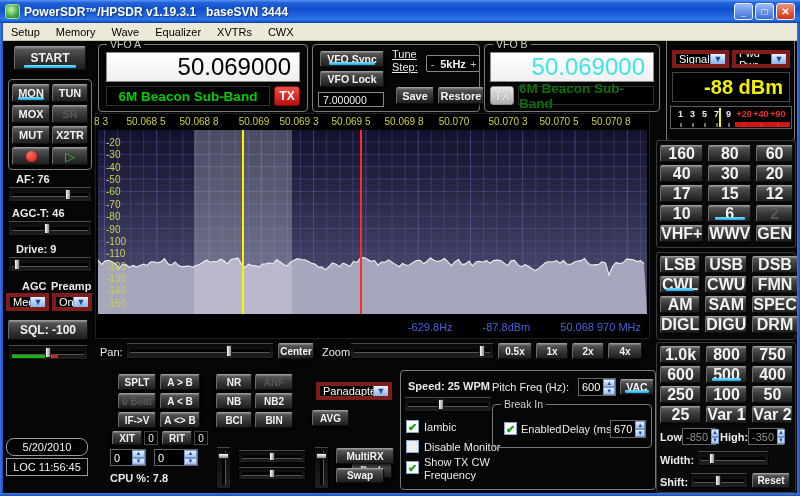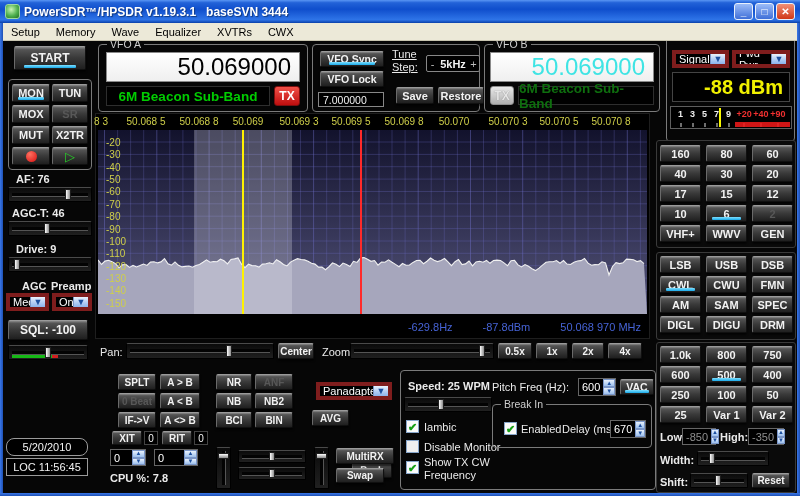--- a/index.html
+++ b/index.html
@@ -30,21 +30,21 @@
   .btn { position:absolute; display:flex; align-items:center; justify-content:center;
     color:#F2F2F2; font-weight:bold; font-size:11px; white-space:nowrap;
     background:linear-gradient(180deg,#8A8A8A 0%,#545454 12%,#3A3A3A 48%,#1F1F1F 100%);
     border:1px solid #101010; border-top-color:#9A9A9A; border-left-color:#6A6A6A;
     border-radius:2px; box-shadow:0 2px 2px rgba(0,0,0,.65); }
   .btn.sm { font-size:10px; }
   .btn.active::after, .rbtn.active::after { content:""; position:absolute; left:13%; right:13%; bottom:1px; height:3px;
     background:linear-gradient(180deg,#7FE0FF,#18A8E8); border-radius:1px; }
   .btn.dis, .rbtn.dis { color:#585858; }
   .rbtn { position:relative; display:flex; align-items:center; justify-content:center; height:17px;
-    color:#F2F2F2; font-weight:bold; font-size:11px;
+    color:#F2F2F2; font-weight:bold; font-size:16px;
     background:linear-gradient(180deg,#8A8A8A 0%,#545454 12%,#3A3A3A 48%,#1F1F1F 100%);
     border:1px solid #101010; border-top-color:#9A9A9A; border-left-color:#6A6A6A;
     border-radius:2px; box-shadow:0 2px 2px rgba(0,0,0,.65); }
 
   .group { position:absolute; border:1px solid #7A7A7A; border-radius:4px; }
   .glabel { position:absolute; top:-7px; background:#060606; padding:0 3px; color:#CFCFCF; font-size:10.5px; white-space:nowrap; }
   .rgroup { position:absolute; left:656px; width:140px; background:#0A0A0A; border:1px solid #3A3A3A; border-radius:3px; }
 
   .lcd { position:absolute; background:#000; color:#F2F2F2; border:1px solid #6E6E6E; font-size:11px;
     display:flex; align-items:center; }
@@ -245,21 +245,21 @@
       <span class="mlabel red" style="left: 89%;">+90</span>
       <span class="mtick" style="left: 89%; background: rgb(240, 48, 48);"></span>
       <span class="needle" style="left: 40%;"></span>
     </div>
 
   <div class="spectrum-panel">
     <div class="freqrow" id="freqrow">
         <span class="flabel" style="left: 3px;">8 3</span>
         <span class="flabel" style="left: 48px;">50.068 5</span>
         <span class="flabel" style="left: 101px;">50.068 8</span>
-        <span class="flabel" style="left: 150px;">50.069</span>
+        <span class="flabel" style="left: 156px;">50.069</span>
         <span class="flabel" style="left: 201px;">50.069 3</span>
         <span class="flabel" style="left: 253px;">50.069 5</span>
         <span class="flabel" style="left: 306px;">50.069 8</span>
         <span class="flabel" style="left: 356px;">50.070</span>
         <span class="flabel" style="left: 410px;">50.070 3</span>
         <span class="flabel" style="left: 461px;">50.070 5</span>
         <span class="flabel" style="left: 513px;">50.070 8</span>
       </div>
     <div class="plot" id="plot">
         <svg width="549" height="184" viewBox="0 0 549 184" xmlns="http://www.w3.org/2000/svg">

